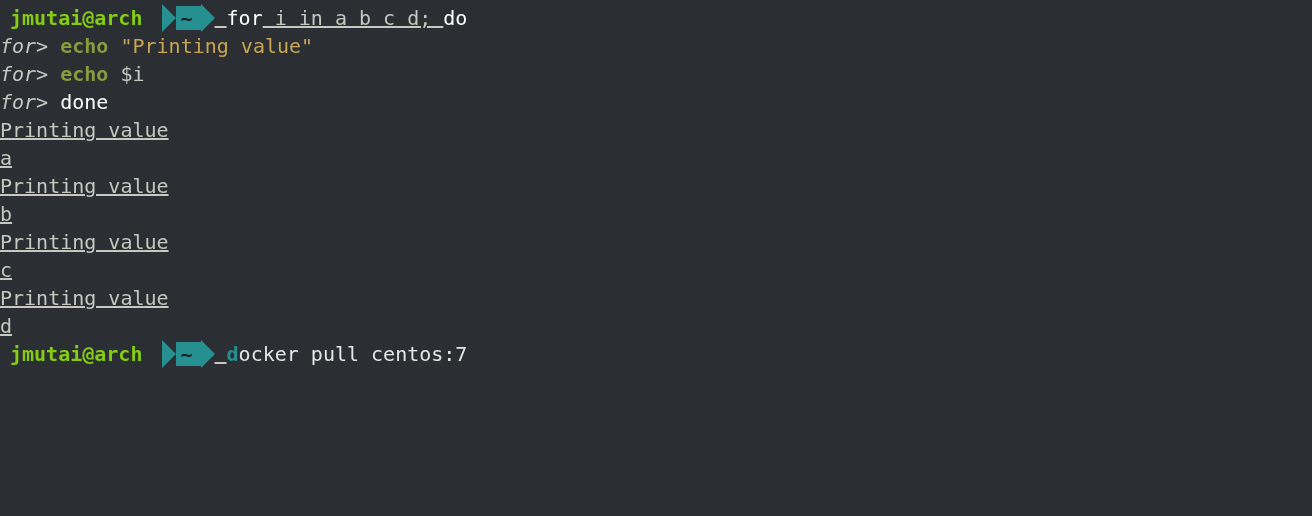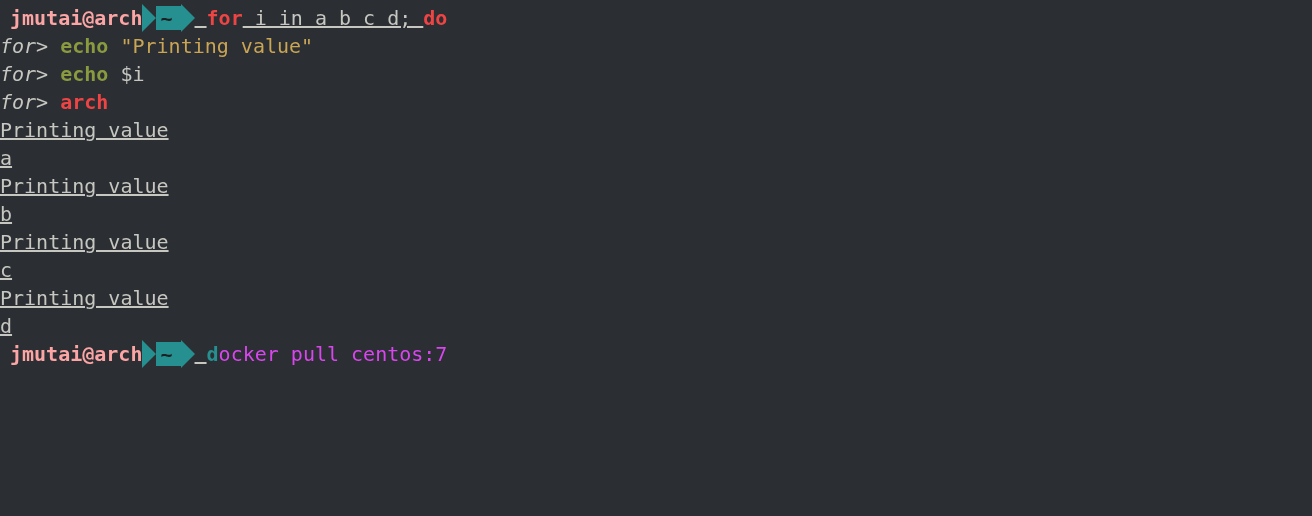--- a/index.html
+++ b/index.html
@@ -10,63 +10,63 @@
     line-height: 28px;
     color: #c6c7c0;
     padding: 4px 0 0 0;
     width: 1312px;
     height: 516px;
     overflow: hidden;
   }
   .line { white-space: pre; }
   .prompt-seg-user {
     background: #2b2e33;
-    color: #fca5a5;
+    color: #84cc16;
     font-weight: bold;
-    padding: 0 0 0 10px;
+    padding: 0 20px 0 10px;
   }
   .prompt-sep-1 {
     display: inline-block;
     vertical-align: bottom;
     height: 28px;
   }
   .prompt-seg-path {
     background: #268f8f;
     color: #1c2022;
     font-weight: bold;
     padding: 0 8px 0 4px;
   }
   .prompt-sep-2 {
     display: inline-block;
     vertical-align: bottom;
     height: 28px;
   }
-  .kw   { color: #ef4444; font-weight: bold; text-align: center; }
+  .kw   { color: #ffffff; font-weight: normal; text-align: center; }
   .str  { color: #c9a554; }
   .cmd  { color: #8a9a3f; font-weight: bold; }
   .txt  { color: #c6c7c0; text-decoration: underline; }
   .cont { color: #c6c7c0; font-style: italic; }
   .var  { color: #c6c7c0; }
   .cursor-char { color: #268f8f; font-weight: bold; }
-  .rest { color: #d946ef; }
+  .rest { color: #e5e5e5; }
 </style>
 </head>
 <body>
 
 <div class="line"><span class="prompt-seg-user">jmutai@arch</span><svg class="prompt-sep-1" width="14" height="28" viewBox="0 0 14 28">
       <polygon points="0,0 14,14 0,28" fill="#268f8f"></polygon>
     </svg><span class="prompt-seg-path">~</span><svg class="prompt-sep-2" width="14" height="28" viewBox="0 0 14 28">
       <polygon points="0,0 14,14 0,28" fill="#268f8f"></polygon>
     </svg><span class="txt"> </span><span class="kw">for</span><span class="txt"> i in a b c d; </span><span class="kw">do</span></div>
 
 <div class="line"><span class="cont">for&gt;</span><span> </span><span class="cmd">echo</span><span class="str"> "Printing value"</span></div>
 
 <div class="line"><span class="cont">for&gt;</span><span> </span><span class="cmd">echo</span><span class="var"> $i</span></div>
 
-<div class="line"><span class="cont">for&gt;</span><span> </span><span class="kw">arch</span></div>
+<div class="line"><span class="cont">for&gt;</span><span> </span><span class="kw">done</span></div>
 
 <div class="line txt">Printing value</div>
 <div class="line txt">a</div>
 <div class="line txt">Printing value</div>
 <div class="line txt">b</div>
 <div class="line txt">Printing value</div>
 <div class="line txt">c</div>
 <div class="line txt">Printing value</div>
 <div class="line txt">d</div>
 

